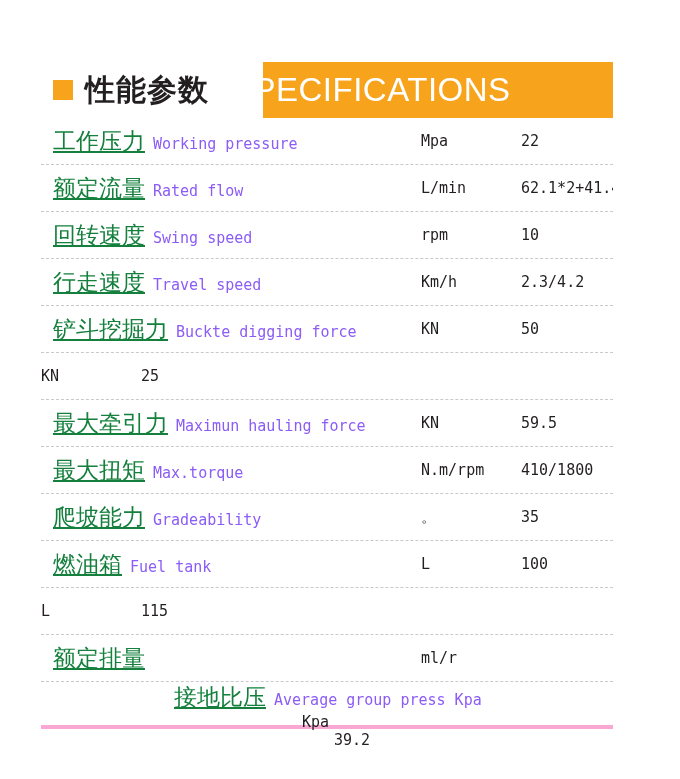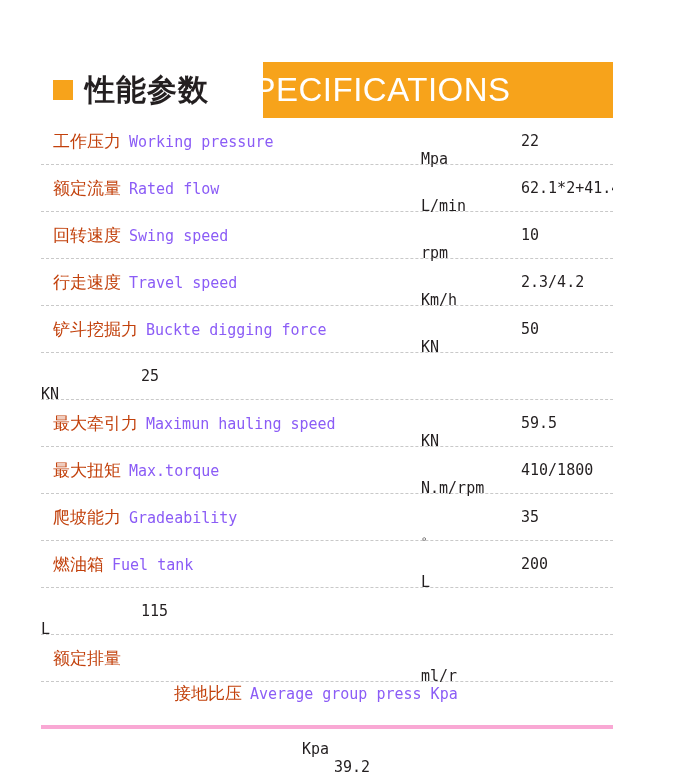--- a/index.html
+++ b/index.html
@@ -74,39 +74,39 @@
   .c-name {
     display: flex;
     align-items: baseline;
     width: 380px;
     flex: 0 0 auto;
     padding-left: 12px;
     box-sizing: border-box;
   }
   .name-cn {
     font-family: "DejaVu Sans", sans-serif;
-    font-size: 17px;
-    color: #c2410c;
-    white-space: nowrap;
+    font-size: 23px;
+    color: #15803d;
+    white-space: nowrap;
+    text-decoration: underline;
   }
   .name-en {
     font-family: "DejaVu Sans Mono", monospace;
     font-size: 15px;
     color: #8b5cf6;
     margin-left: 8px;
     white-space: nowrap;
   }
   .c-unit {
     width: 100px;
     flex: 0 0 auto;
     font-family: "DejaVu Sans Mono", monospace;
     font-size: 15px;
     color: #231f20;
     white-space: nowrap;
-    margin-top: 35px;
   }
   .c-value {
     flex: 1 1 auto;
     font-family: "DejaVu Sans Mono", monospace;
     font-size: 15px;
     color: #231f20;
     white-space: nowrap;
   }
   .edge-mark {
     position: absolute;
@@ -176,21 +176,21 @@
     </div>
 
     <div class="row">
       <div class="c-unit">KN</div>
       <div class="c-value">25</div>
     </div>
 
     <div class="row">
       <div class="c-name">
         <span class="name-cn">最大牵引力</span>
-        <span class="name-en">Maximun hauling speed</span>
+        <span class="name-en">Maximun hauling force</span>
       </div>
       <div class="c-unit">KN</div>
       <div class="c-value">59.5</div>
     </div>
 
     <div class="row">
       <div class="c-name">
         <span class="name-cn">最大扭矩</span>
         <span class="name-en">Max.torque</span>
       </div>
@@ -206,21 +206,21 @@
       <div class="c-unit">。</div>
       <div class="c-value">35</div>
     </div>
 
     <div class="row">
       <div class="c-name">
         <span class="name-cn">燃油箱</span>
         <span class="name-en">Fuel tank</span>
       </div>
       <div class="c-unit">L</div>
-      <div class="c-value">200</div>
+      <div class="c-value">100</div>
     </div>
 
     <div class="row">
       <div class="c-unit">L</div>
       <div class="c-value">115</div>
     </div>
 
     <div class="row">
       <div class="c-name">
         <span class="name-cn">额定排量</span>

